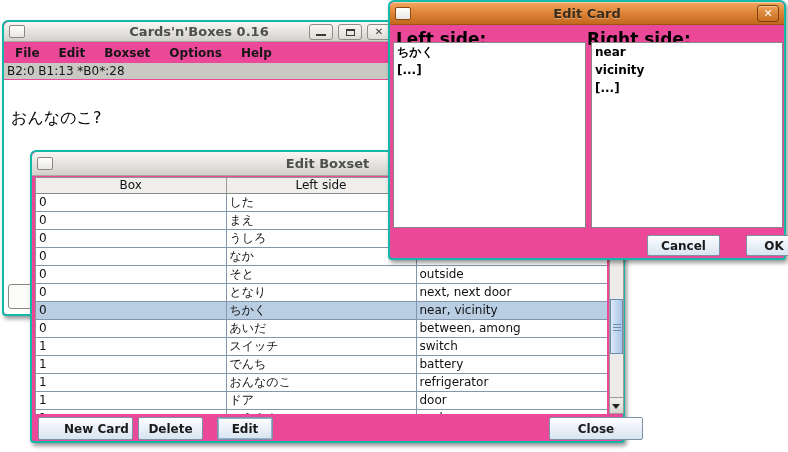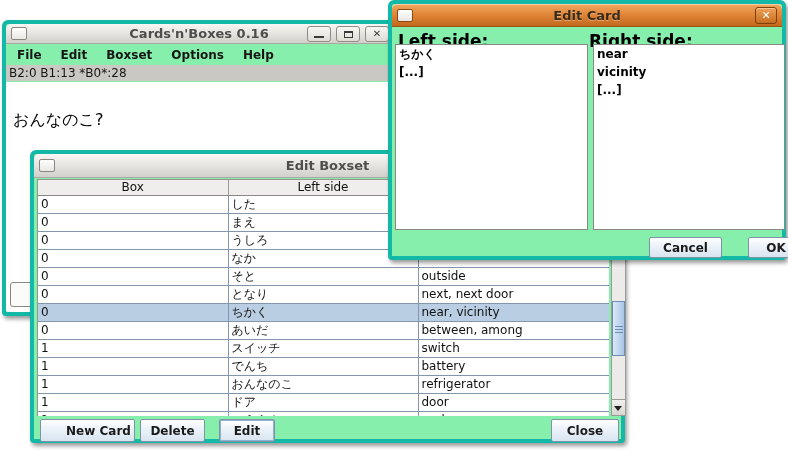--- a/index.html
+++ b/index.html
@@ -1,19 +1,19 @@
 <!DOCTYPE html>
 <html><head>
 <meta charset="utf-8">
 <style>
   * { margin:0; padding:0; box-sizing:border-box; }
   html,body { width:788px; height:452px; }
   body { position:relative; background:#ffffff; font-family:"DejaVu Sans", sans-serif; overflow:hidden; }
 
-  .window { position:absolute; background:#86efac; border:4px solid #14b8a6;
+  .window { position:absolute; background:#ec4899; border:2px solid #14b8a6;
             box-shadow:2px 3px 4px rgba(0,0,0,0.4); border-radius:6px 6px 4px 4px; }
 
   
   .titlebar { position:relative; display:flex; align-items:center; border-radius:5px 5px 0 0; }
   .titlebar .title { position:absolute; left:0; right:0; text-align:center;
                      font-weight:bold; font-size:13px; pointer-events:none; }
   .titlebar.inactive { background:linear-gradient(#f8f7f5,#e4e2de 55%,#d2d0cb);
                        border-bottom:1px solid #aba8a2; color:#4e4e4c; }
   .titlebar.active { background:linear-gradient(#f2a75f,#dd8134 55%,#c1691e);
                      border-bottom:1px solid #9a5512; color:#3a2a18;
@@ -72,21 +72,21 @@
   .sb-down::after { content:""; position:absolute; left:2px; top:6px;
              border-left:4px solid transparent; border-right:4px solid transparent; border-top:5px solid #222; }
 
   
   .jbtn { position:absolute; height:23px; border:1px solid #7f93a7; border-radius:2px;
           background:linear-gradient(#ffffff,#edf3fa 40%,#d8e4f0); font-family:"DejaVu Sans", sans-serif;
           font-size:12px; font-weight:bold; color:#1a1a1a; text-align:center; }
   #btn-newcard { left:6px;  top:265px; width:95px;padding-left:22px; }
   #btn-delete  { left:106px; top:265px; width:65px; }
   #btn-edit    { left:185px; top:265px; width:56px; box-shadow:inset 0 0 0 1px #8fb0d2; }
-  #btn-closebx { left:517px; top:265px; width:68px; }
+  #btn-closebx { left:517px; top:265px; width:94px; }
 
   
   #card-window { left:388px; top:0; width:398px; height:260px; z-index:3; }
   #card-window .titlebar { height:23px; }
   .side-label { position:absolute; top:27px; font-size:17px; font-weight:bold; color:#000; }
   #left-label { left:6px; }
   #right-label { left:197px; }
   .listbox { position:absolute; top:40px; height:186px; background:#ffffff;
              border:1px solid #8a8884; font-size:12px; font-weight:bold; color:#000; overflow:hidden; }
   #card-left-list { left:3px; width:193px; }

